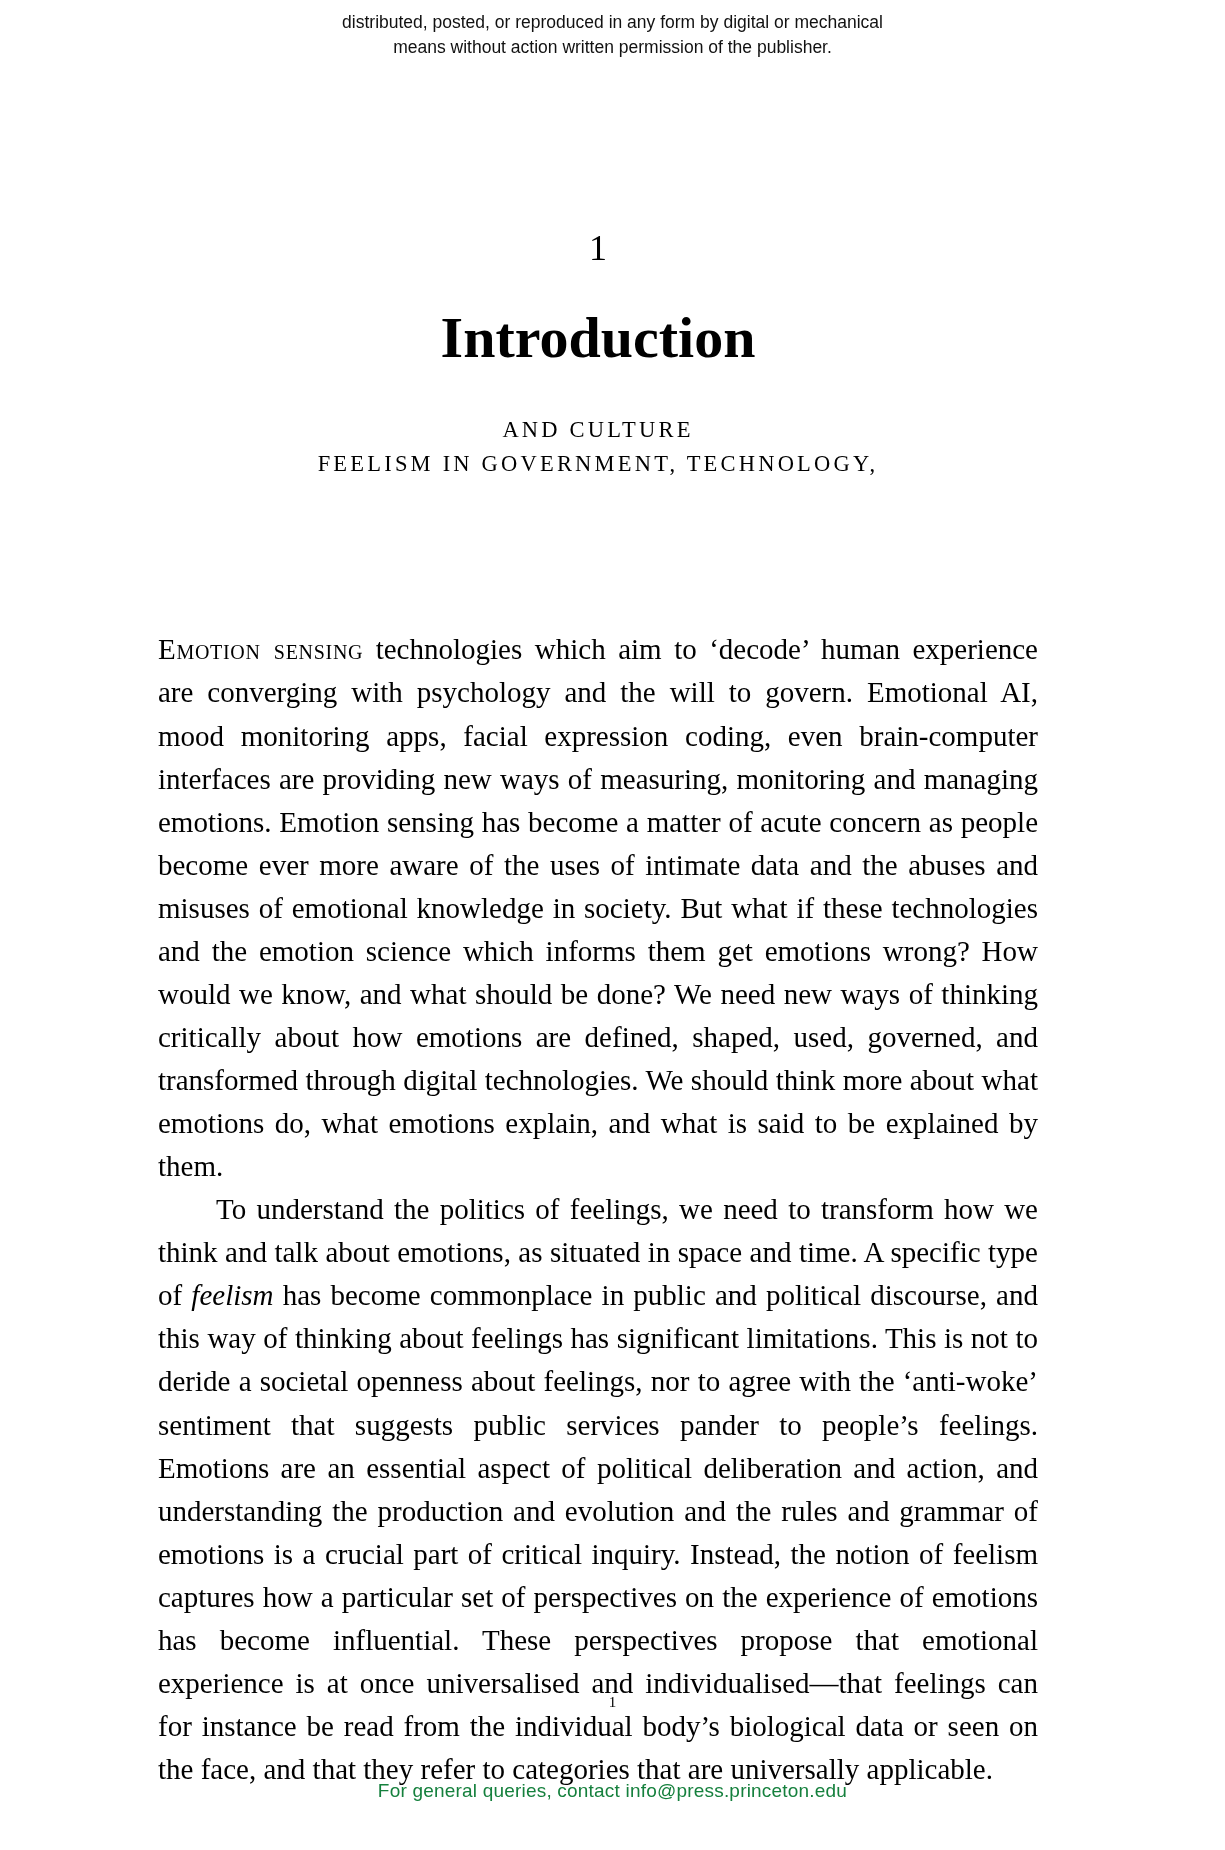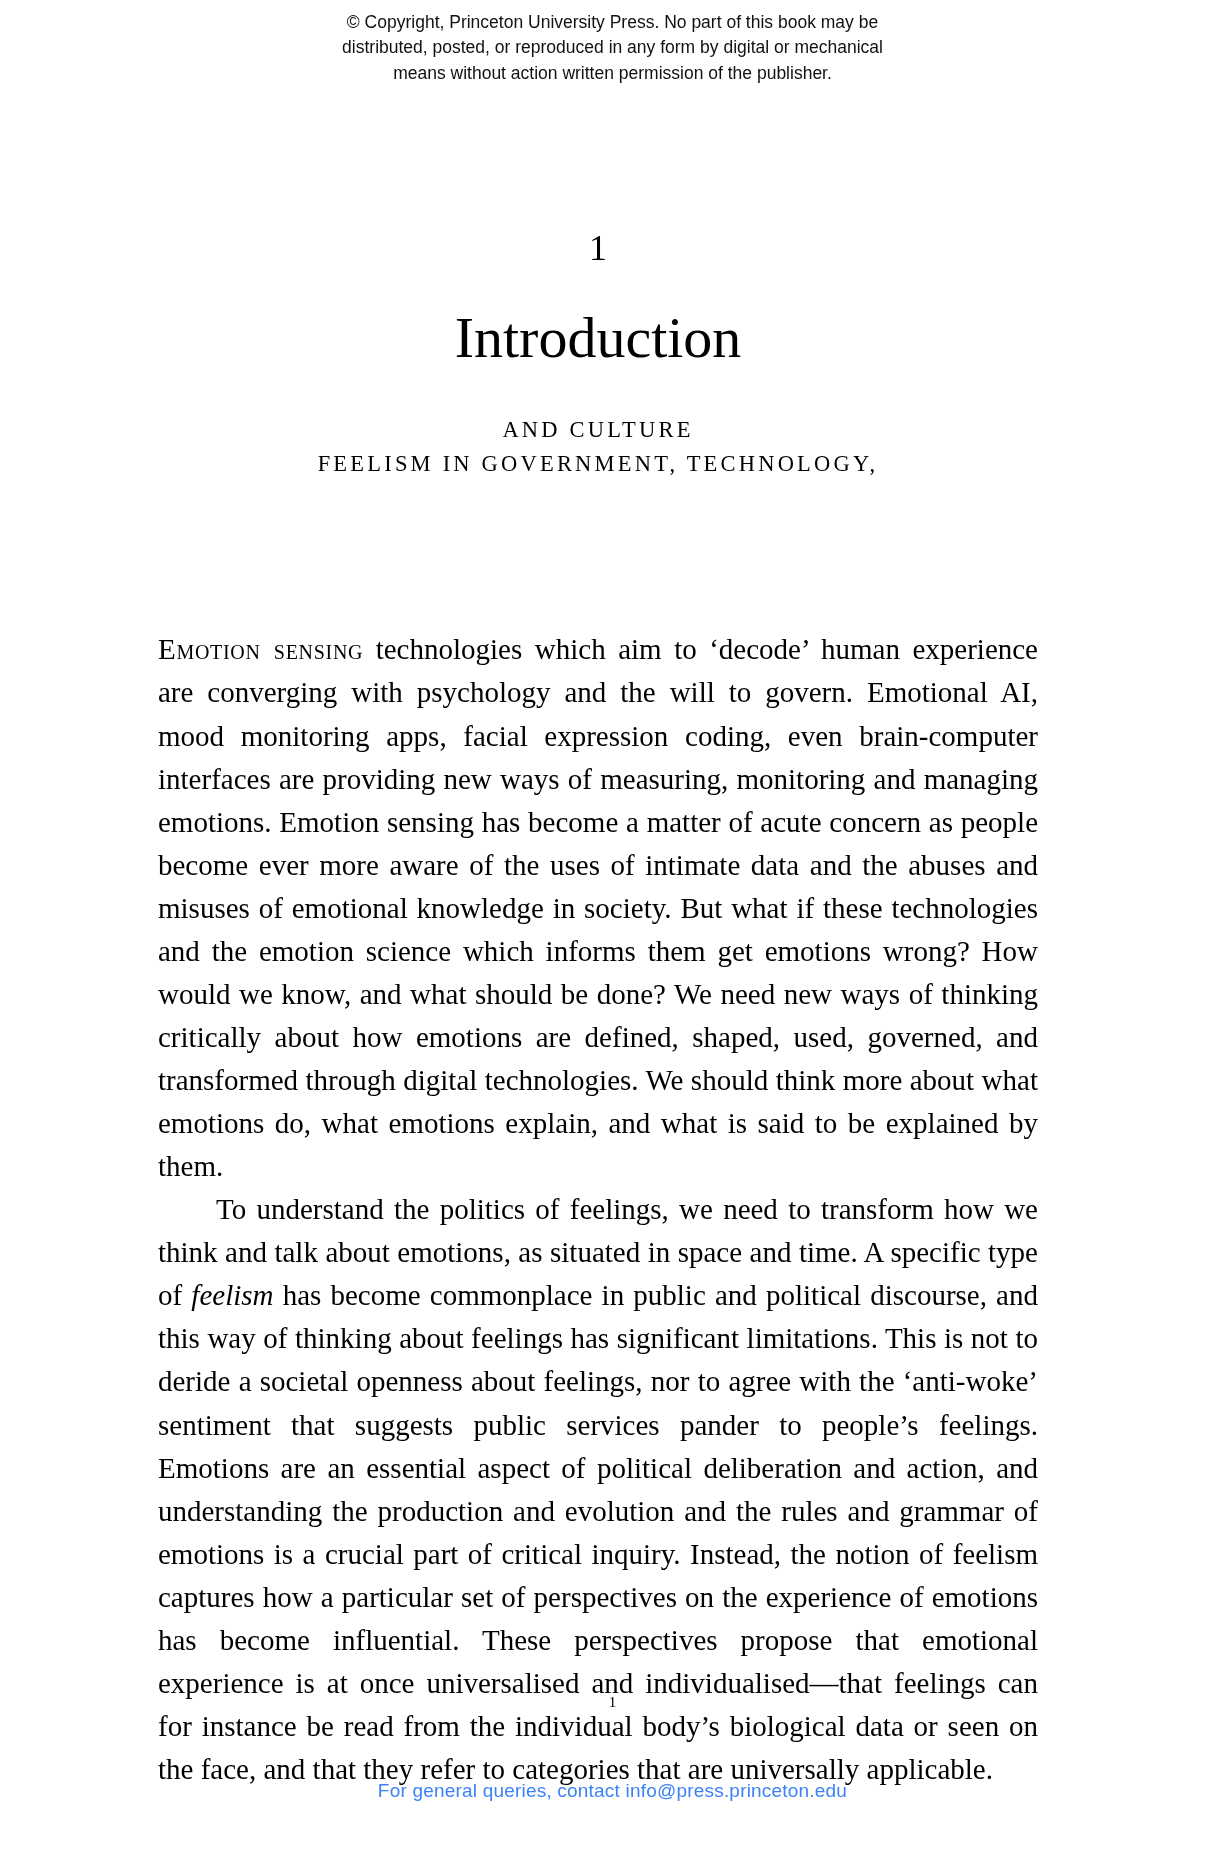--- a/index.html
+++ b/index.html
@@ -53,21 +53,21 @@
     line-height: 1;
     font-family: "Liberation Serif", serif;
   }
 
   .chapter-title {
     margin-top: 42px;
     text-align: center;
     font-size: 58px;
     line-height: 1.05;
     font-family: "Liberation Serif", serif;
-    font-weight: normal;
+    font-weight: bold;
   }
 
   .chapter-subtitle {
     margin-top: 44px;
     text-align: center;
     font-size: 22.5px;
     letter-spacing: 3.2px;
     line-height: 1.5;
     font-family: "Liberation Serif", serif;
     text-transform: uppercase;
@@ -112,30 +112,29 @@
   
   .footer-query {
     position: absolute;
     top: 1780px;
     left: 0;
     right: 0;
     text-align: center;
     font-family: "Liberation Sans", sans-serif;
     font-size: 19px;
     letter-spacing: 0.2px;
-    color: #3b82f6;
+    color: #15803d;
   }
 </style>
 </head>
 <body>
 
 <div class="page">
 
   <div class="copyright">
-    <span class="line">© Copyright, Princeton University Press. No part of this book may be</span>
     <span class="line">distributed, posted, or reproduced in any form by digital or mechanical</span>
     <span class="line">means without action written permission of the publisher.</span>
   </div>
 
   <div class="content">
 
     <div class="chapter-number">1</div>
 
     <h1 class="chapter-title">Introduction</h1>
 

